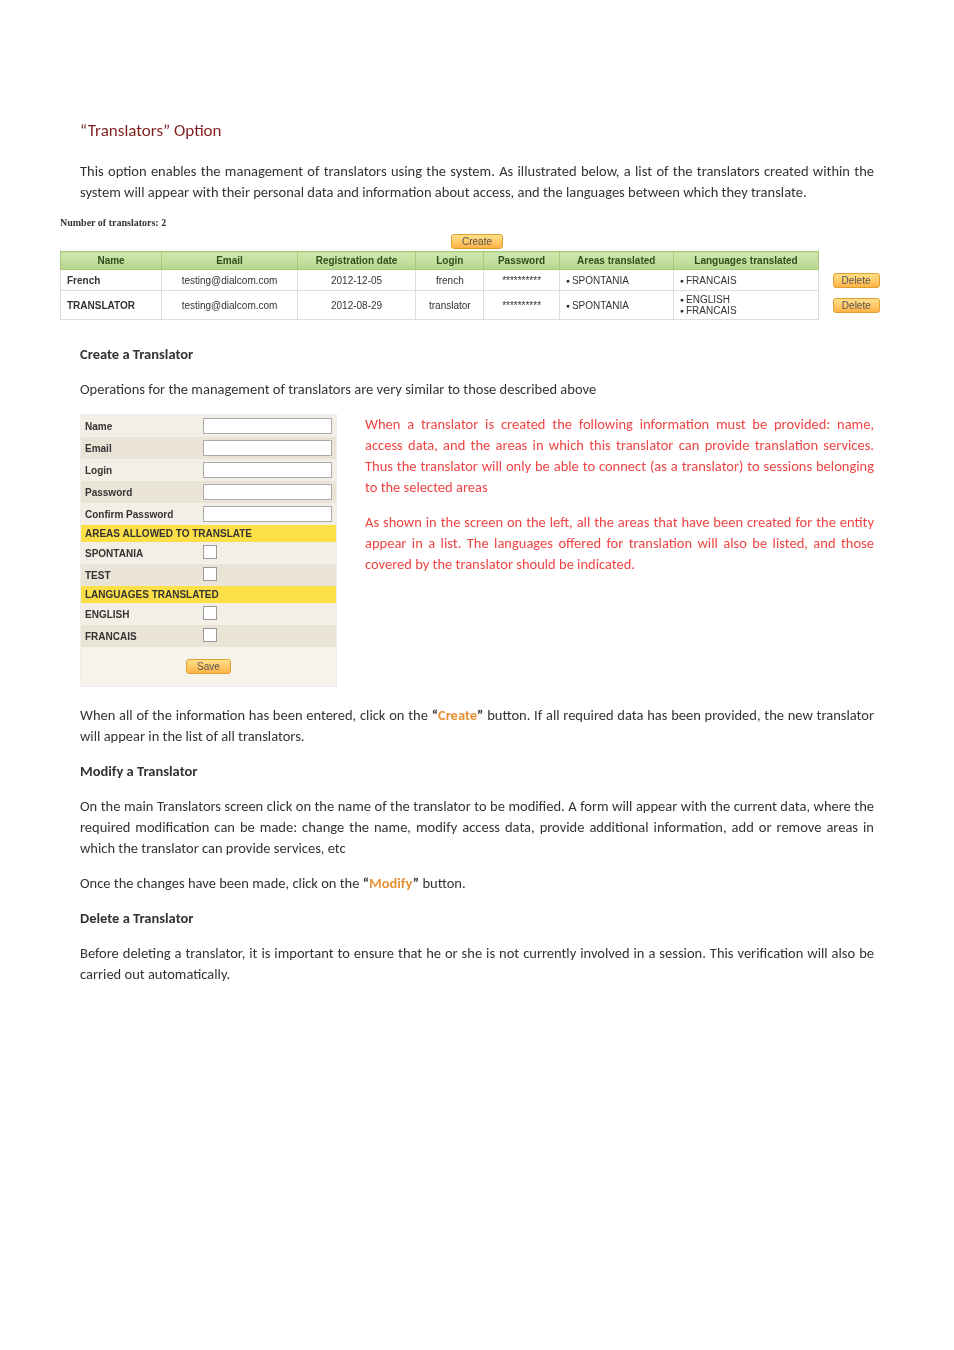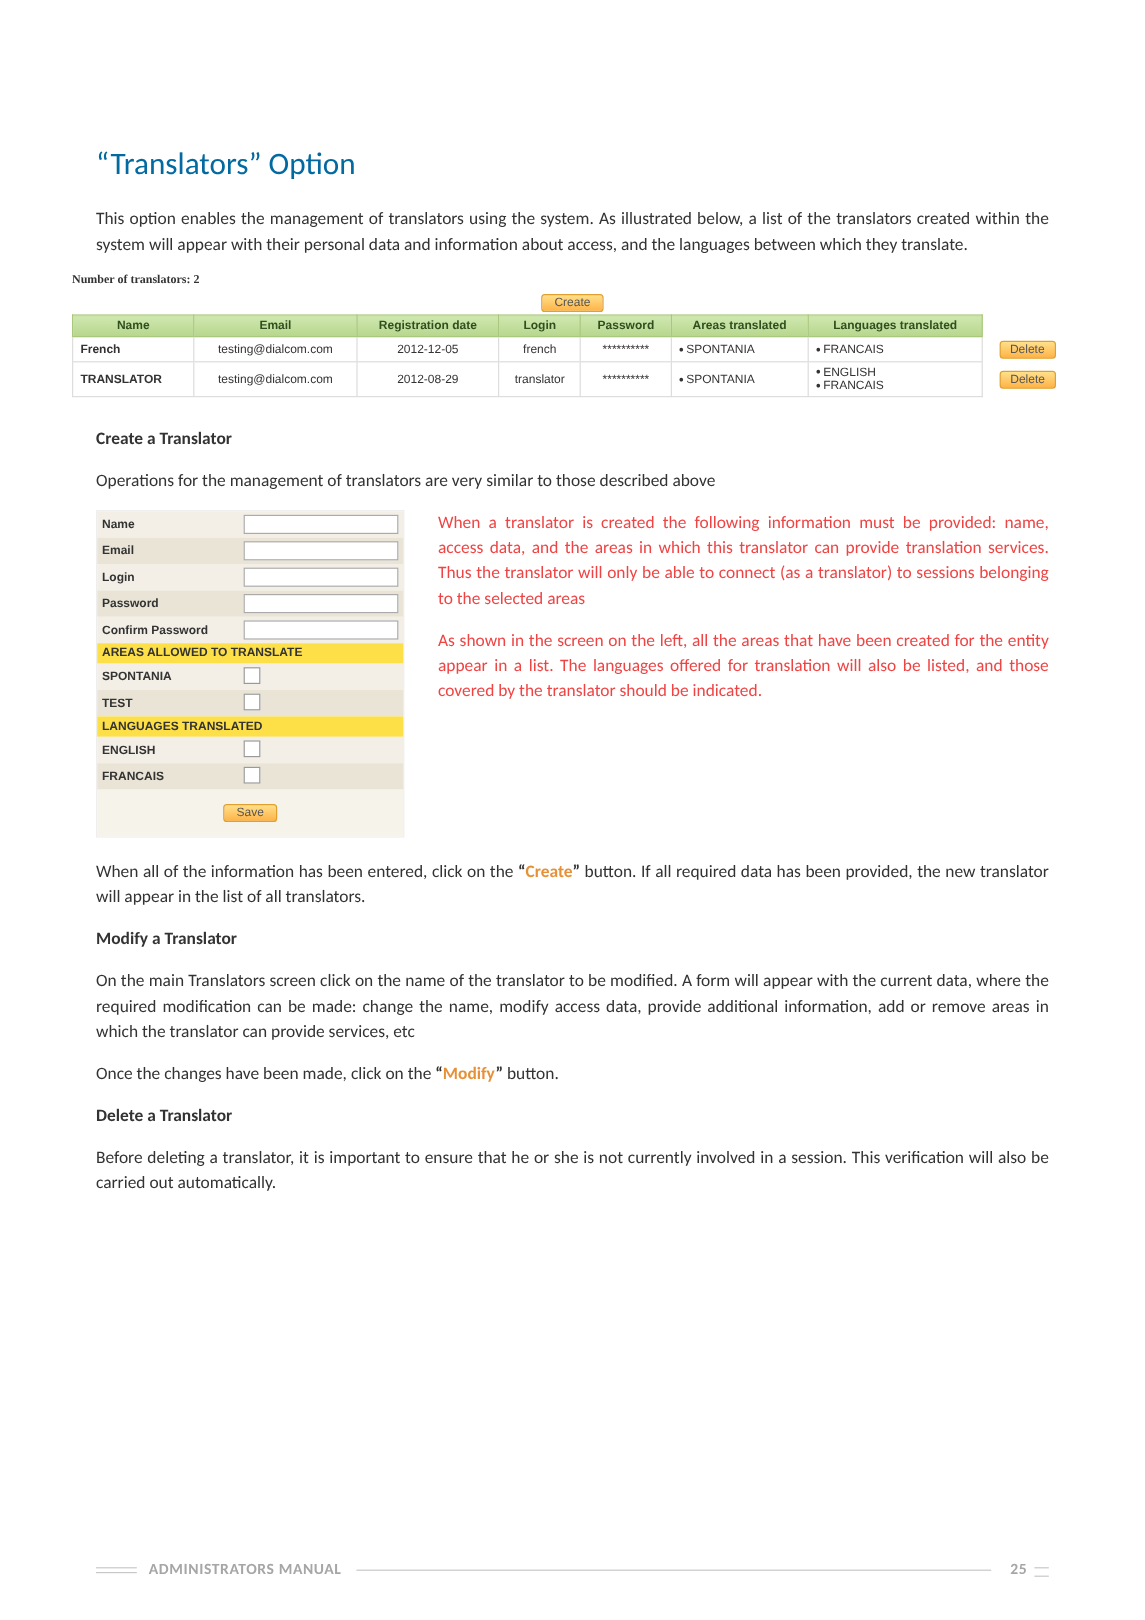--- a/index.html
+++ b/index.html
@@ -1,17 +1,17 @@
 <!DOCTYPE html>
 <html><head>
 <meta charset="utf-8">
 <style>
   html,body{margin:0;padding:0;background:#fff;font-family:Calibri,Arial,sans-serif;color:#333;}
   .page{width:954px;min-height:1350px;margin:0 auto;position:relative;box-sizing:border-box;padding:120px 80px 40px 80px;}
-  h2.title{color:#0369a1;font-size:26px;font-weight:400;margin:0 0 20px 0;}
+  h2.title{color:#7f1d1d;font-size:17px;font-weight:400;margin:0 0 20px 0;}
   p.body{font-size:14.5px;line-height:1.45;text-align:justify;margin:0 0 14px 0;}
   p.body.blue{color:#ef4444;}
   .bold{font-weight:bold;}
   .highlight{color:#e69138;font-weight:bold;}
   .quote{font-weight:bold;}
 
   
   .shot1{font-family:Tahoma,Arial,sans-serif;font-size:10px;color:#333;margin:6px -20px 24px -20px;}
   .shot1 .num{font-size:10px;font-weight:bold;color:#333;margin-bottom:6px;font-family:Liberation Serif, serif;}
   .shot1 .createWrap{text-align:center;margin-bottom:2px;}
@@ -168,27 +168,14 @@
 
 <p class="body bold">Modify a Translator</p>
 <p class="body">On the main Translators screen click on the name of the translator to be modified. A form will appear with the current data, where the required modification can be made: change the name, modify access data, provide additional information, add or remove areas in which the translator can provide services, etc</p>
 <p class="body">
   <span>Once the changes have been made, click on the </span><span class="quote">“</span><span class="highlight">Modify</span><span class="quote">”</span><span> button.</span>
 </p>
 
 <p class="body bold">Delete a Translator</p>
 <p class="body">Before deleting a translator, it is important to ensure that he or she is not currently involved in a session. This verification will also be carried out automatically.</p>
 
-<div class="footer">
-  <div class="doubleline">
-        <div class="line1"></div>
-        <div class="line1"></div>
-      </div>
-  <span class="label">ADMINISTRATORS MANUAL</span>
-  <div class="lineMid"></div>
-  <span class="pg">25</span>
-  <div class="doubleline">
-        <div class="tail"></div>
-        <div class="tail"></div>
-      </div>
-</div>
 
 </div>
 
 </body></html>

